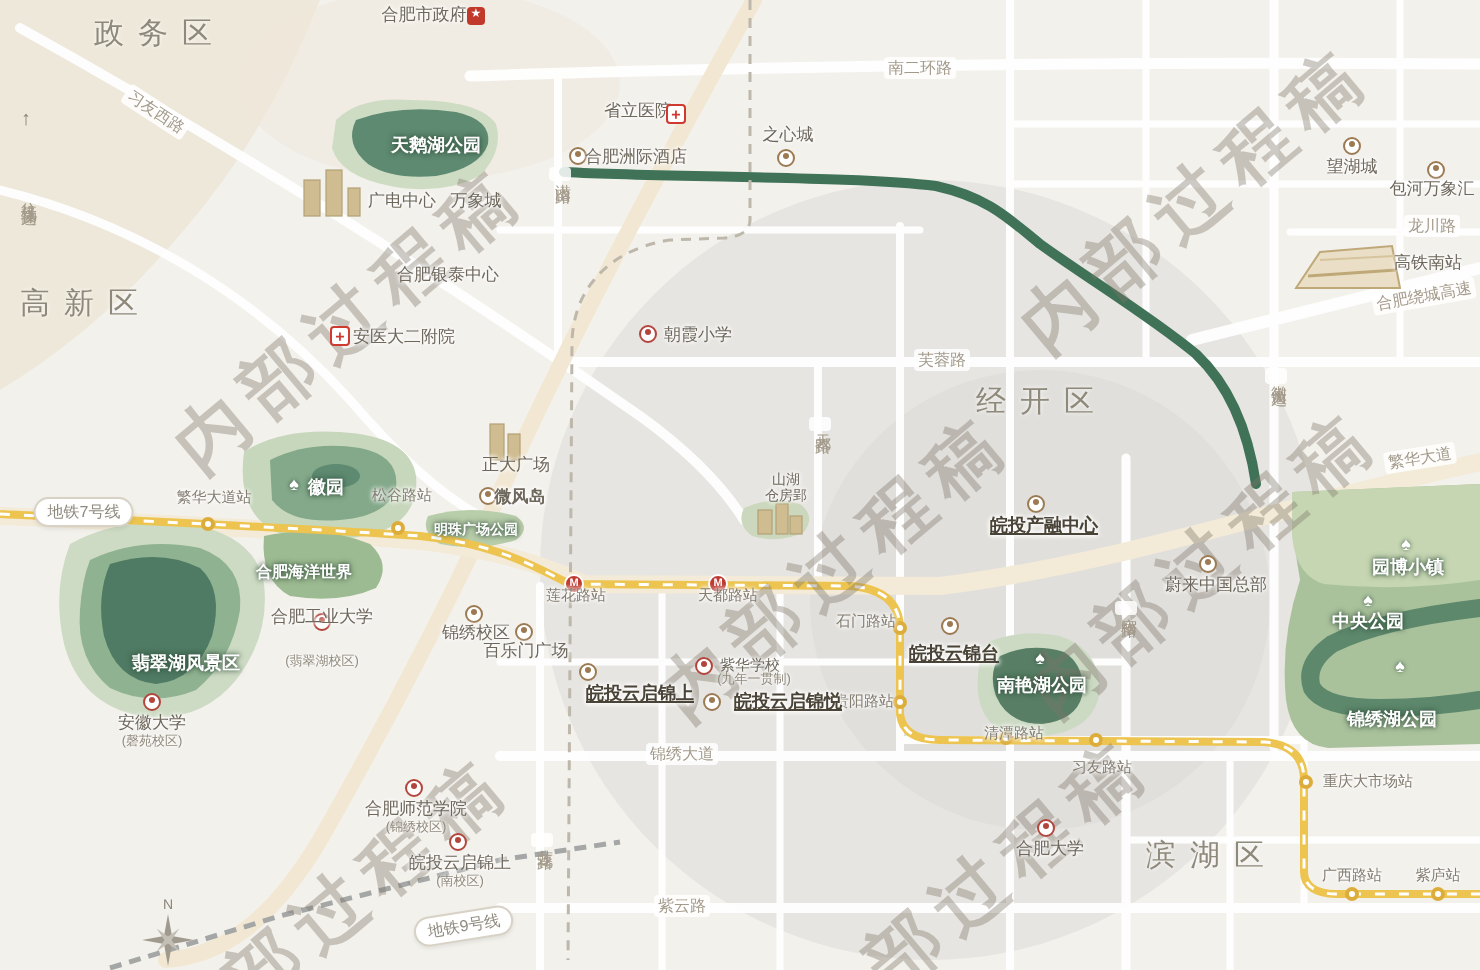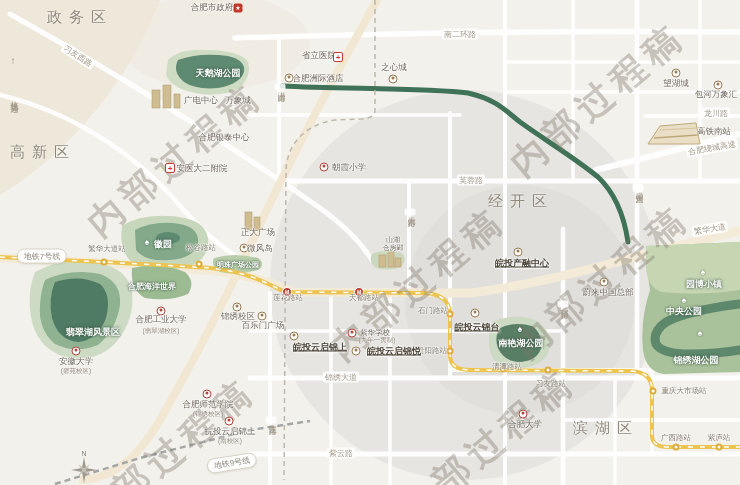--- a/index.html
+++ b/index.html
@@ -209,21 +209,21 @@
   <div class="abs ico-cross" style="left:338px;top:57px;">+</div>
   <div class="abs ico-circle" style="left:289px;top:78px;"></div>
   <div class="abs poi" style="left:318px;top:79px;">合肥洲际酒店</div>
   <div class="abs poi" style="left:394px;top:68px;">之心城</div>
   <div class="abs ico-circle" style="left:393px;top:79px;"></div>
   <div class="abs ico-school" style="left:324px;top:167px;"></div>
   <div class="abs poi" style="left:349px;top:168px;">朝霞小学</div>
 
   <div class="abs poi" style="left:258px;top:233px;">正大广场</div>
   <div class="abs ico-circle" style="left:244px;top:248px;"></div>
-  <div class="abs poi" style="left:260px;top:249px;">微风岛</div>
+  <div class="abs poi" style="left:260px;top:249px;font-weight:bold;">微风岛</div>
   <div class="abs poi" style="left:393px;top:240px;font-size:7px;">山湖</div>
   <div class="abs poi" style="left:393px;top:248px;font-size:7px;">仓房郢</div>
   <div class="abs ico-circle" style="left:518px;top:252px;"></div>
   <div class="abs brand" style="left:522px;top:263px;">皖投产融中心</div>
   <div class="abs ico-circle" style="left:604px;top:282px;"></div>
   <div class="abs poi" style="left:608px;top:293px;">蔚来中国总部</div>
 
   <div class="abs ico-circle" style="left:676px;top:73px;"></div>
   <div class="abs poi" style="left:676px;top:84px;">望湖城</div>
   <div class="abs ico-circle" style="left:718px;top:85px;"></div>
@@ -238,21 +238,21 @@
   <div class="abs poi" style="left:375px;top:333px;font-size:7.5px;">紫华学校</div>
   <div class="abs sub" style="left:377px;top:340px;">(九年一贯制)</div>
   <div class="abs ico-circle" style="left:356px;top:351px;"></div>
   <div class="abs brand" style="left:394px;top:351px;">皖投云启锦悦</div>
   <div class="abs ico-circle" style="left:237px;top:307px;"></div>
   <div class="abs poi" style="left:238px;top:317px;">锦绣校区</div>
   <div class="abs ico-circle" style="left:262px;top:316px;"></div>
   <div class="abs poi" style="left:263px;top:326px;">百乐门广场</div>
 
   <div class="abs ico-school" style="left:161px;top:311px;"></div>
-  <div class="abs poi" style="left:161px;top:320px;">合肥工业大学</div>
+  <div class="abs poi" style="left:161px;top:309px;">合肥工业大学</div>
   <div class="abs sub" style="left:161px;top:331px;">(翡翠湖校区)</div>
   <div class="abs ico-school" style="left:76px;top:351px;"></div>
   <div class="abs poi" style="left:76px;top:362px;">安徽大学</div>
   <div class="abs sub" style="left:76px;top:371px;">(磬苑校区)</div>
   <div class="abs ico-school" style="left:207px;top:394px;"></div>
   <div class="abs poi" style="left:208px;top:405px;font-family:Liberation Mono, monospace;">合肥师范学院</div>
   <div class="abs sub" style="left:208px;top:414px;">(锦绣校区)</div>
   <div class="abs ico-school" style="left:229px;top:421px;"></div>
   <div class="abs poi" style="left:230px;top:432px;">皖投云启锦上</div>
   <div class="abs sub" style="left:230px;top:441px;">(南校区)</div>

